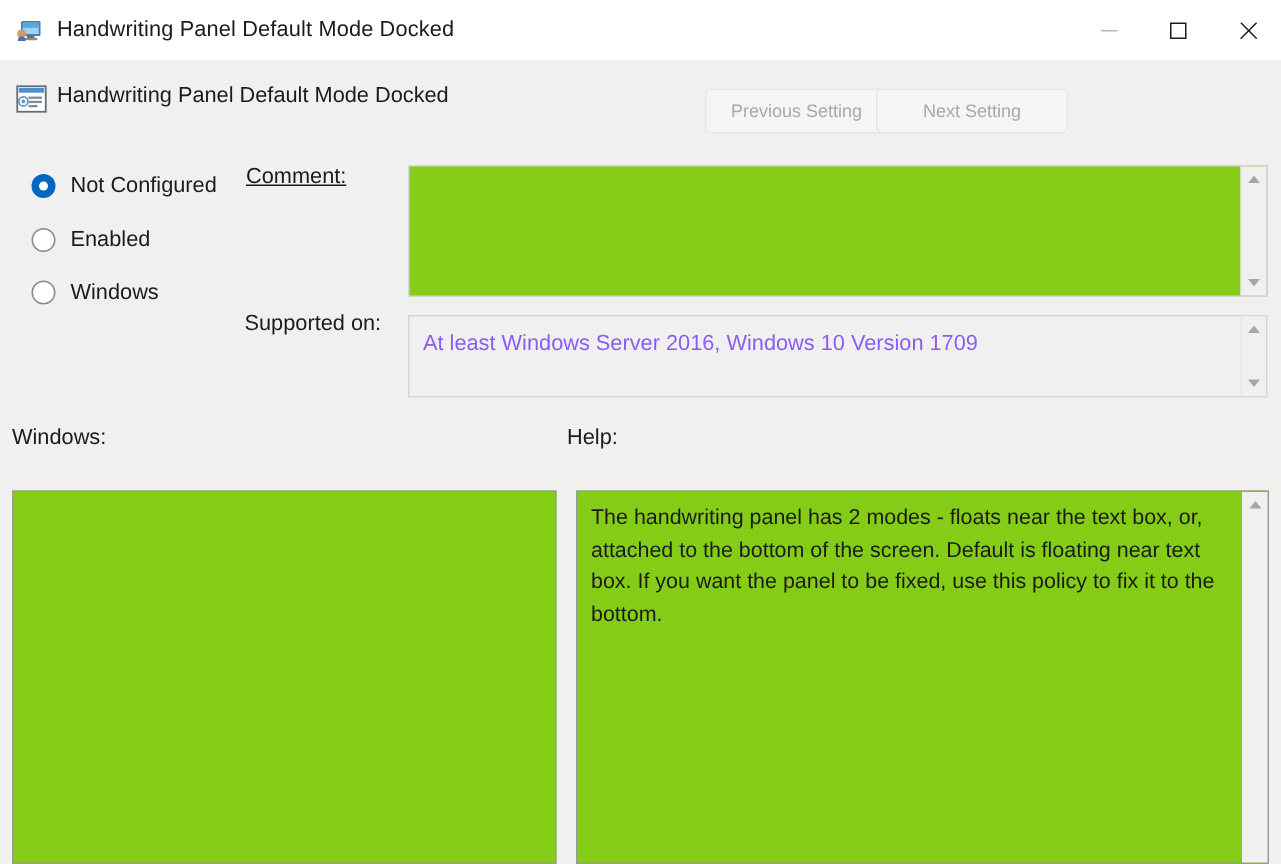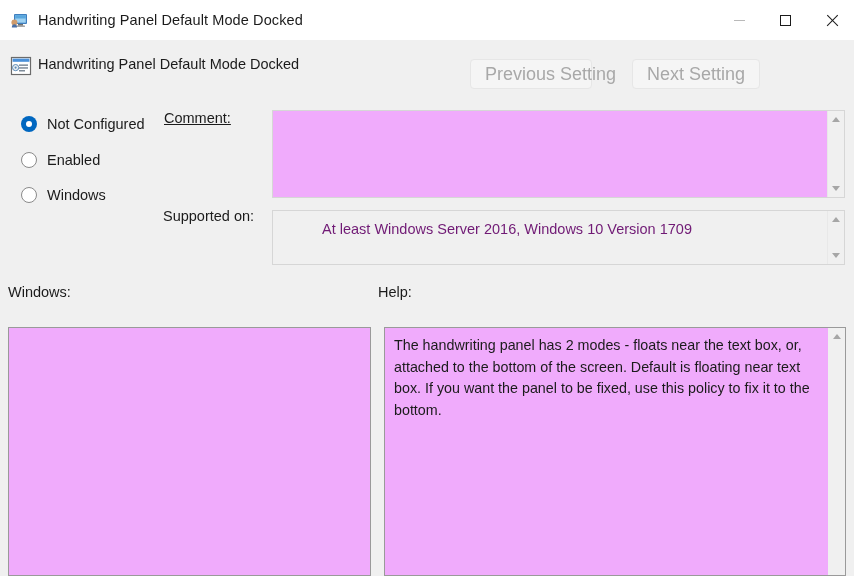--- a/index.html
+++ b/index.html
@@ -93,27 +93,27 @@
     white-space: nowrap;
   }
   .navbtn {
     position: absolute;
     top: 59px;
     height: 30px;
     background: #f5f5f5;
     border: 1px solid #e6e6e6;
     border-radius: 4px;
     font-family: "Liberation Sans", sans-serif;
-    font-size: 18px;
+    font-size: 12px;
     color: #a8a8a8;
     padding: 0 14px;
     white-space: nowrap;
   }
   #btn-prev { left: 470px; width: 122px; }
-  #btn-next { left: 632px; width: 128px; }
+  #btn-next { left: 584px; width: 128px; }
 
   
   .radio-row {
     position: absolute;
     left: 11px;
     display: flex;
     align-items: center;
     height: 20px;
     padding-left: 10px;
   }
@@ -156,38 +156,37 @@
   }
   #label-comment      { left: 164px; top: 110px; text-decoration: underline; }
   #label-supportedon  { left: 163px; top: 208px; }
   #label-options      { left: 8px;   top: 284px; }
   #label-help         { left: 378px; top: 284px; }
 
   
   .box {
     position: absolute;
     border: 1px solid #d6d6d6;
-    background: #f0abfc;
+    background: #84cc16;
   }
   #box-comment {
     left: 272px; top: 110px;
     width: 573px; height: 88px;
   }
   #box-supportedon {
     left: 272px; top: 210px;
     width: 573px; height: 55px;
     background: #f0f0f0;
   }
   .supported-text {
     position: absolute;
     left: 9px; top: 10px;
     font-size: 14.5px;
-    color: #701a75;
-    white-space: nowrap;
-    margin-left: 40px;
+    color: #8b5cf6;
+    white-space: nowrap;
   }
 
   #box-options {
     left: 8px; top: 327px;
     width: 363px; height: 249px;
     border: 1px solid #9a9a9a;
   }
   #box-help {
     left: 384px; top: 327px;
     width: 462px; height: 249px;

